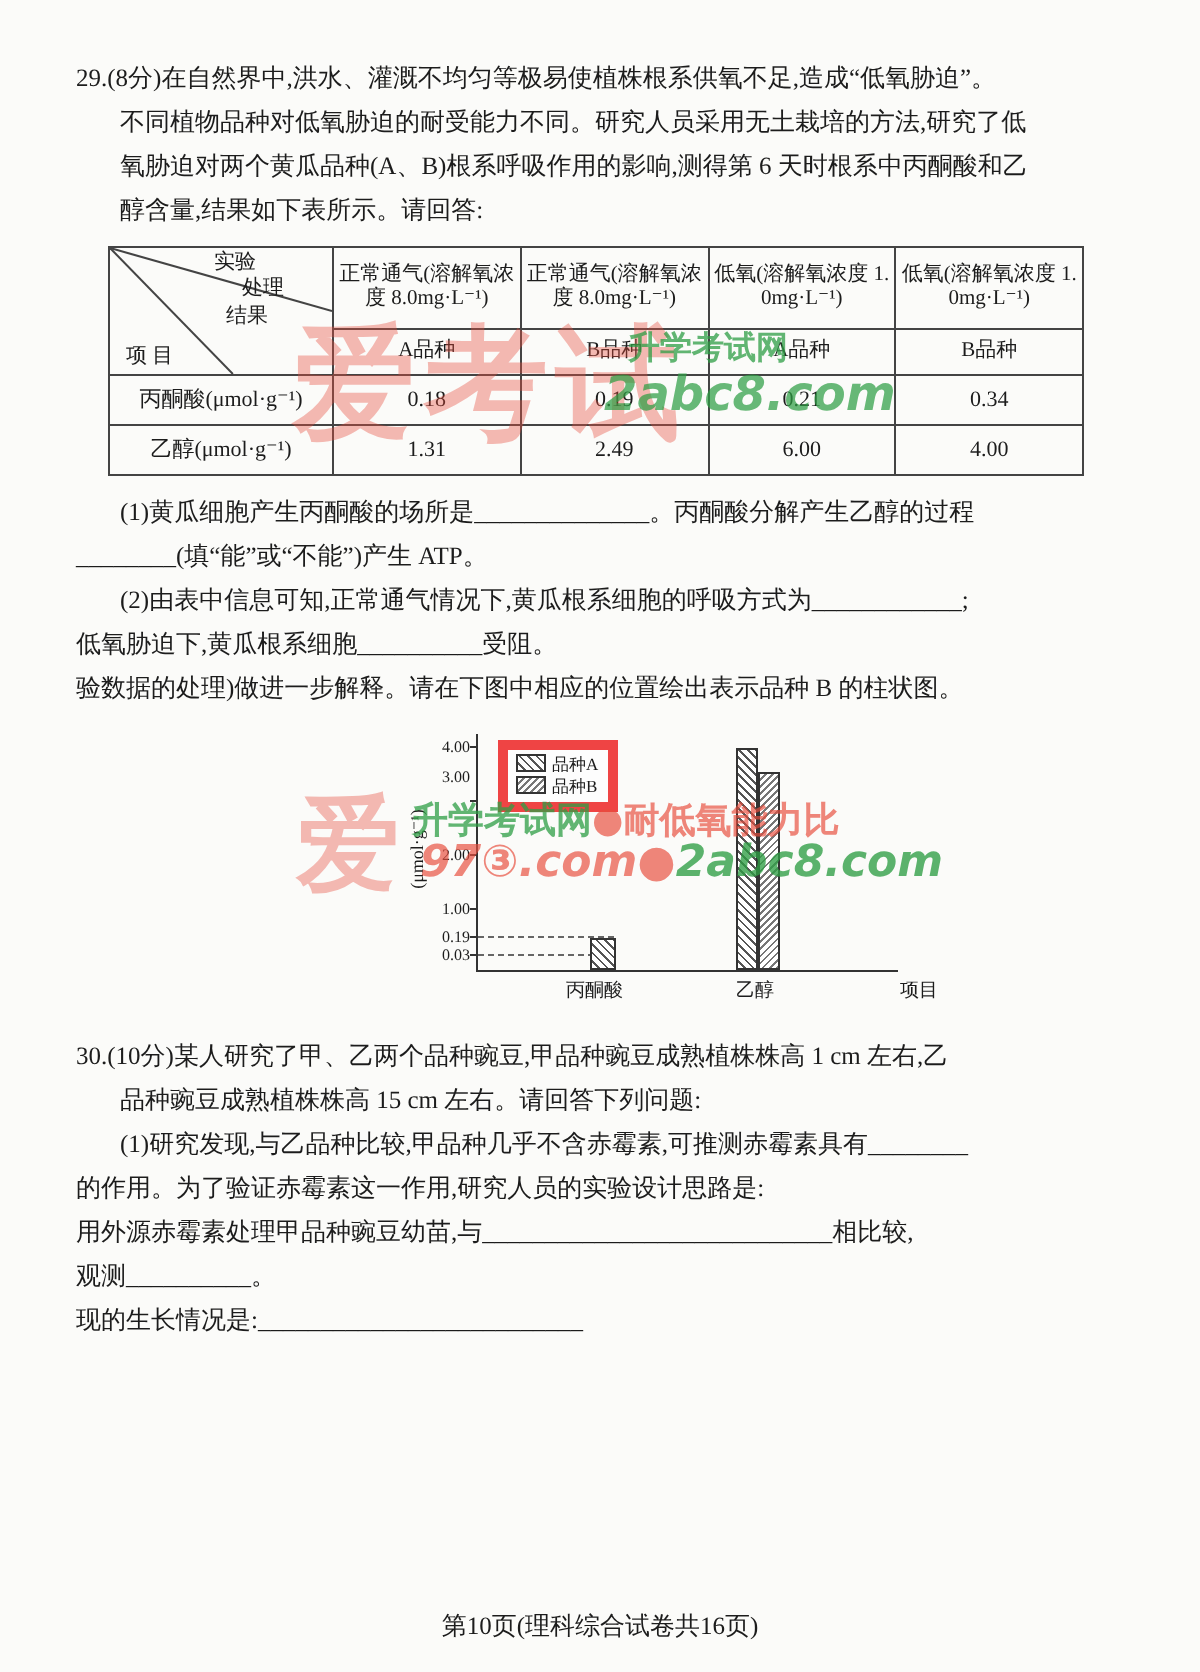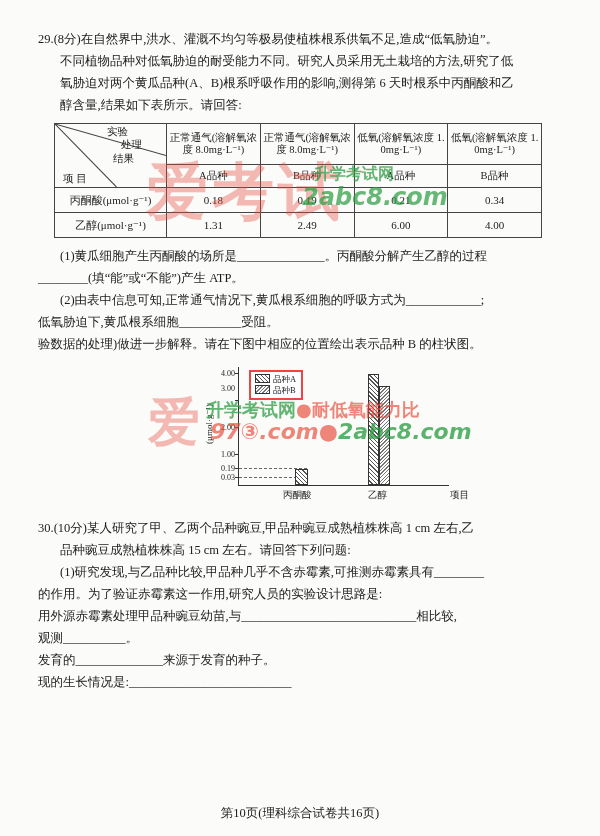--- a/index.html
+++ b/index.html
@@ -29,21 +29,21 @@
   .ylab{position:absolute;left:-18px;top:58px;transform:rotate(-90deg);transform-origin:center;
         font-size:9px;width:78px;text-align:center;white-space:nowrap;}
   .plot{position:absolute;left:50px;top:6px;width:210px;height:118px;
         border-left:1.3px solid #333;border-bottom:1.3px solid #333;}
   .ytick{position:absolute;right:calc(100% + 4px);font-size:8px;line-height:8px;white-space:nowrap;}
   .ytickmark{position:absolute;left:-4px;width:4px;height:1px;background:#333;}
   .bar{position:absolute;bottom:0;border:1px solid #333;box-sizing:border-box;background-color:#fff;}
   .patA{background-image:repeating-linear-gradient(45deg,rgba(0,0,0,0) 0 2px,#555 2px 3px);}
   .patB{background-image:repeating-linear-gradient(135deg,rgba(0,0,0,0) 0 1.5px,#777 1.5px 2.5px);}
   .guide{position:absolute;left:0;width:68px;height:0;border-top:1px dashed #666;}
-  .legend{position:absolute;left:10px;top:3px;border:2px solid #ef4444;padding:2px 5px 2px 4px;
+  .legend{position:absolute;left:10px;top:3px;border:5px solid #ef4444;padding:2px 5px 2px 4px;
           font-size:8.5px;line-height:11px;background:rgba(255,255,255,0.6);}
   .sw{display:inline-block;width:13px;height:7px;border:1px solid #333;margin-right:3px;vertical-align:-1px;}
   .xlabels span{position:absolute;top:128px;font-size:9.5px;white-space:nowrap;}
   .xc0{left:95px;} .xc1{left:180px;} .xt{left:262px;}
   
   .footer{position:absolute;bottom:14px;left:0;width:100%;text-align:center;font-size:12.5px;}
   
   .wm-layer{position:absolute;left:0;top:0;width:100%;height:100%;pointer-events:none;z-index:5;}
   .wm{position:absolute;font-family:"DejaVu Sans",sans-serif;font-weight:bold;white-space:nowrap;}
   .wm-big{font-size:62px;letter-spacing:4px;color:rgba(231,76,60,0.38);}
@@ -158,21 +158,20 @@
       </div>
     </section>
 
     <section>
       <div class="ln">30.(10分)某人研究了甲、乙两个品种豌豆,甲品种豌豆成熟植株株高 1 cm 左右,乙</div>
       <div class="ln ind">品种豌豆成熟植株株高 15 cm 左右。请回答下列问题:</div>
       <div class="ln ind">(1)研究发现,与乙品种比较,甲品种几乎不含赤霉素,可推测赤霉素具有________</div>
       <div class="ln">的作用。为了验证赤霉素这一作用,研究人员的实验设计思路是:</div>
       <div class="ln">用外源赤霉素处理甲品种豌豆幼苗,与____________________________相比较,</div>
       <div class="ln">观测__________。</div>
-      <div class="ln">发育的______________来源于发育的种子。</div>
       <div class="ln">现的生长情况是:__________________________</div>
     </section>
   </div>
 
   <div class="footer">第10页(理科综合试卷共16页)</div>
 
   <div class="wm-layer">
     <div class="wm wm-big" style="left:146px;top:150px;">爱考试</div>
     <div class="wm wm-cn" style="left:314px;top:164px;">升学考试网</div>
     <div class="wm wm-en" style="left:302px;top:183px;">2abc8.com</div>

